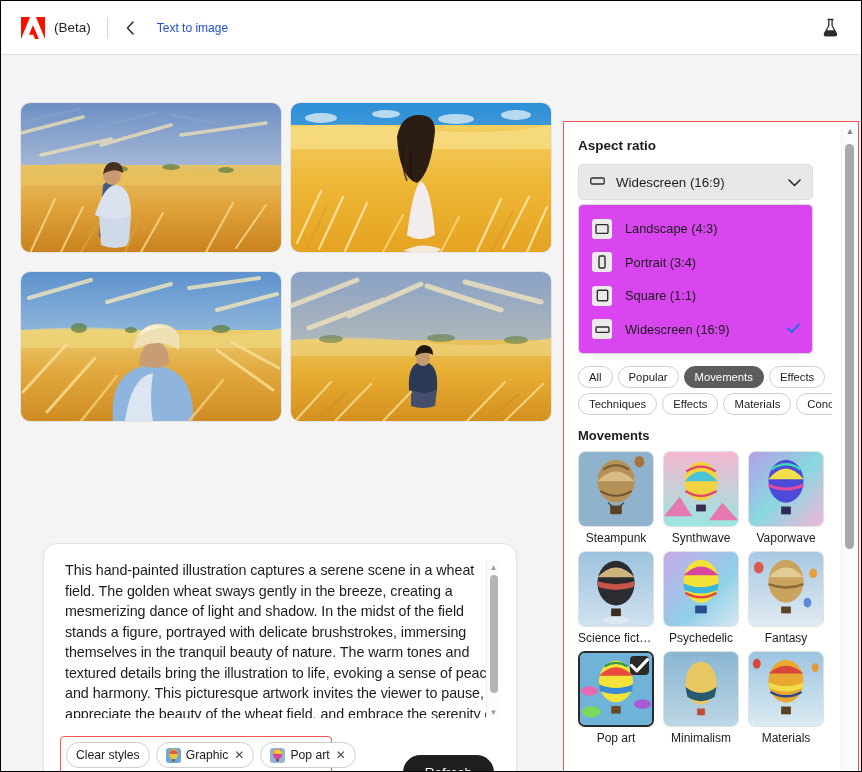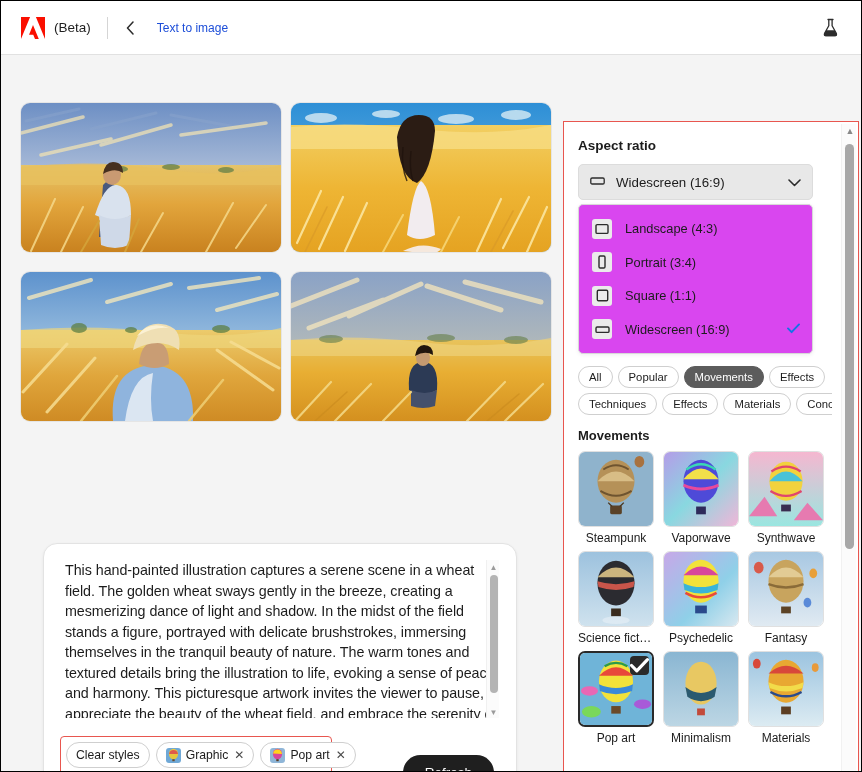--- a/index.html
+++ b/index.html
@@ -669,57 +669,57 @@
                 <ellipse cx="62" cy="10" rx="5" ry="6" fill="#a8723f"></ellipse>
               </svg>
           </div>
           <div class="style-label">Steampunk</div>
         </div>
 
         <div class="style-cell">
           <div class="style-thumb">
             <svg viewBox="0 0 76 76">
                 <defs>
-                  <linearGradient id="vw" x1="0" y1="0" x2="1" y2="1">
-                    <stop offset="0%" stop-color="#b49de8"></stop>
-                    <stop offset="50%" stop-color="#89d8e0"></stop>
-                    <stop offset="100%" stop-color="#f0b6d8"></stop>
-                  </linearGradient>
-                </defs>
-                <rect width="76" height="76" fill="url(#vw)"></rect>
-                <ellipse cx="38" cy="30" rx="18" ry="22" fill="#4e4ad8"></ellipse>
-                <path d="M20 28q18-22 36 0z" fill="#f2e04a"></path>
-                <path d="M20 34q18 8 36 0" stroke="#e8499c" stroke-width="3" fill="none"></path>
-                <path d="M23 18q15-11 30 0" stroke="#3ad8b4" stroke-width="2.6" fill="none"></path>
-                <rect x="33" y="56" width="10" height="8" fill="#2e2a5a"></rect>
-              </svg>
-          </div>
-          <div class="style-label">Vaporwave</div>
-        </div>
-
-        <div class="style-cell">
-          <div class="style-thumb">
-            <svg viewBox="0 0 76 76">
-                <defs>
                   <linearGradient id="sw" x1="0" y1="0" x2="0" y2="1">
                     <stop offset="0%" stop-color="#f5b7d0"></stop>
                     <stop offset="100%" stop-color="#9ae6e0"></stop>
                   </linearGradient>
                 </defs>
                 <rect width="76" height="76" fill="url(#sw)"></rect>
                 <path d="M0 66l16-20 13 20z" fill="#e67ab0"></path>
                 <path d="M46 70l14-18 16 18z" fill="#e67ab0"></path>
                 <ellipse cx="38" cy="30" rx="17" ry="20" fill="#f2d23e"></ellipse>
                 <path d="M21 30q17-20 34 0z" fill="#4ac2d8"></path>
                 <path d="M23 20q15-10 30 0" stroke="#e0456e" stroke-width="2.4" fill="none"></path>
                 <path d="M22 40q16 10 32 0" stroke="#e0456e" stroke-width="2.4" fill="none"></path>
                 <rect x="33" y="54" width="10" height="7" fill="#3a2c50"></rect>
               </svg>
           </div>
           <div class="style-label">Synthwave</div>
+        </div>
+
+        <div class="style-cell">
+          <div class="style-thumb">
+            <svg viewBox="0 0 76 76">
+                <defs>
+                  <linearGradient id="vw" x1="0" y1="0" x2="1" y2="1">
+                    <stop offset="0%" stop-color="#b49de8"></stop>
+                    <stop offset="50%" stop-color="#89d8e0"></stop>
+                    <stop offset="100%" stop-color="#f0b6d8"></stop>
+                  </linearGradient>
+                </defs>
+                <rect width="76" height="76" fill="url(#vw)"></rect>
+                <ellipse cx="38" cy="30" rx="18" ry="22" fill="#4e4ad8"></ellipse>
+                <path d="M20 28q18-22 36 0z" fill="#f2e04a"></path>
+                <path d="M20 34q18 8 36 0" stroke="#e8499c" stroke-width="3" fill="none"></path>
+                <path d="M23 18q15-11 30 0" stroke="#3ad8b4" stroke-width="2.6" fill="none"></path>
+                <rect x="33" y="56" width="10" height="8" fill="#2e2a5a"></rect>
+              </svg>
+          </div>
+          <div class="style-label">Vaporwave</div>
         </div>
 
         <div class="style-cell">
           <div class="style-thumb">
             <svg viewBox="0 0 76 76">
                 <defs>
                   <linearGradient id="sf" x1="0" y1="0" x2="0" y2="1">
                     <stop offset="0%" stop-color="#9dc2de"></stop>
                     <stop offset="100%" stop-color="#cfe2ee"></stop>
                   </linearGradient>

